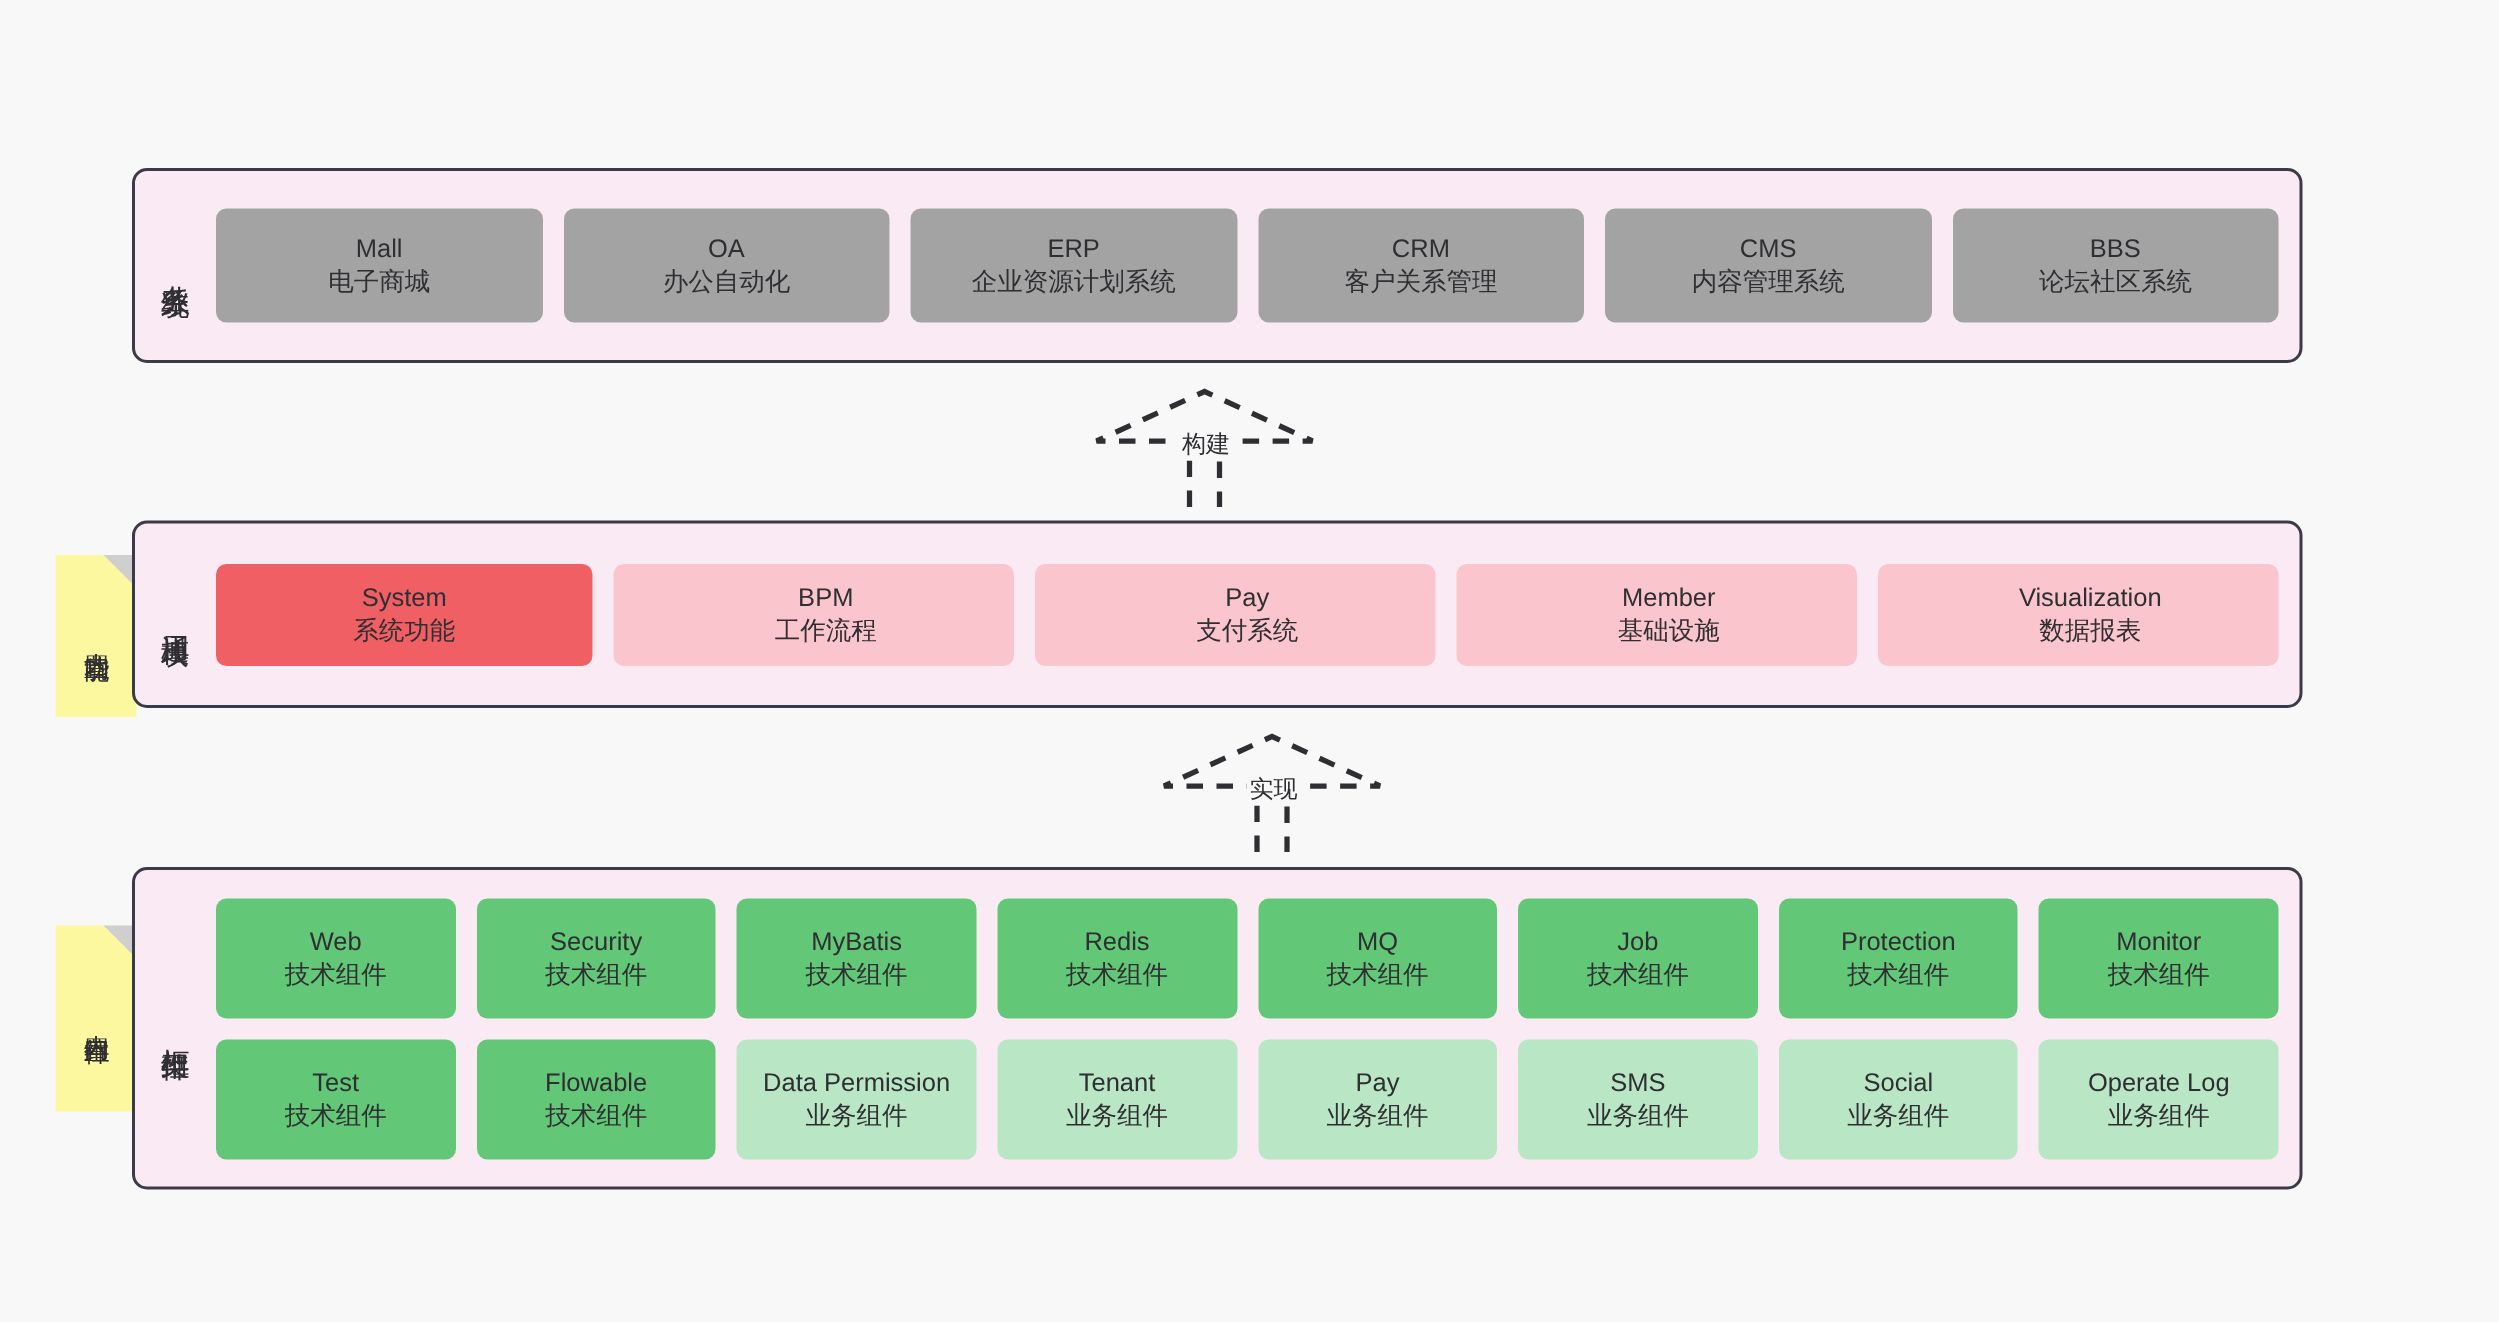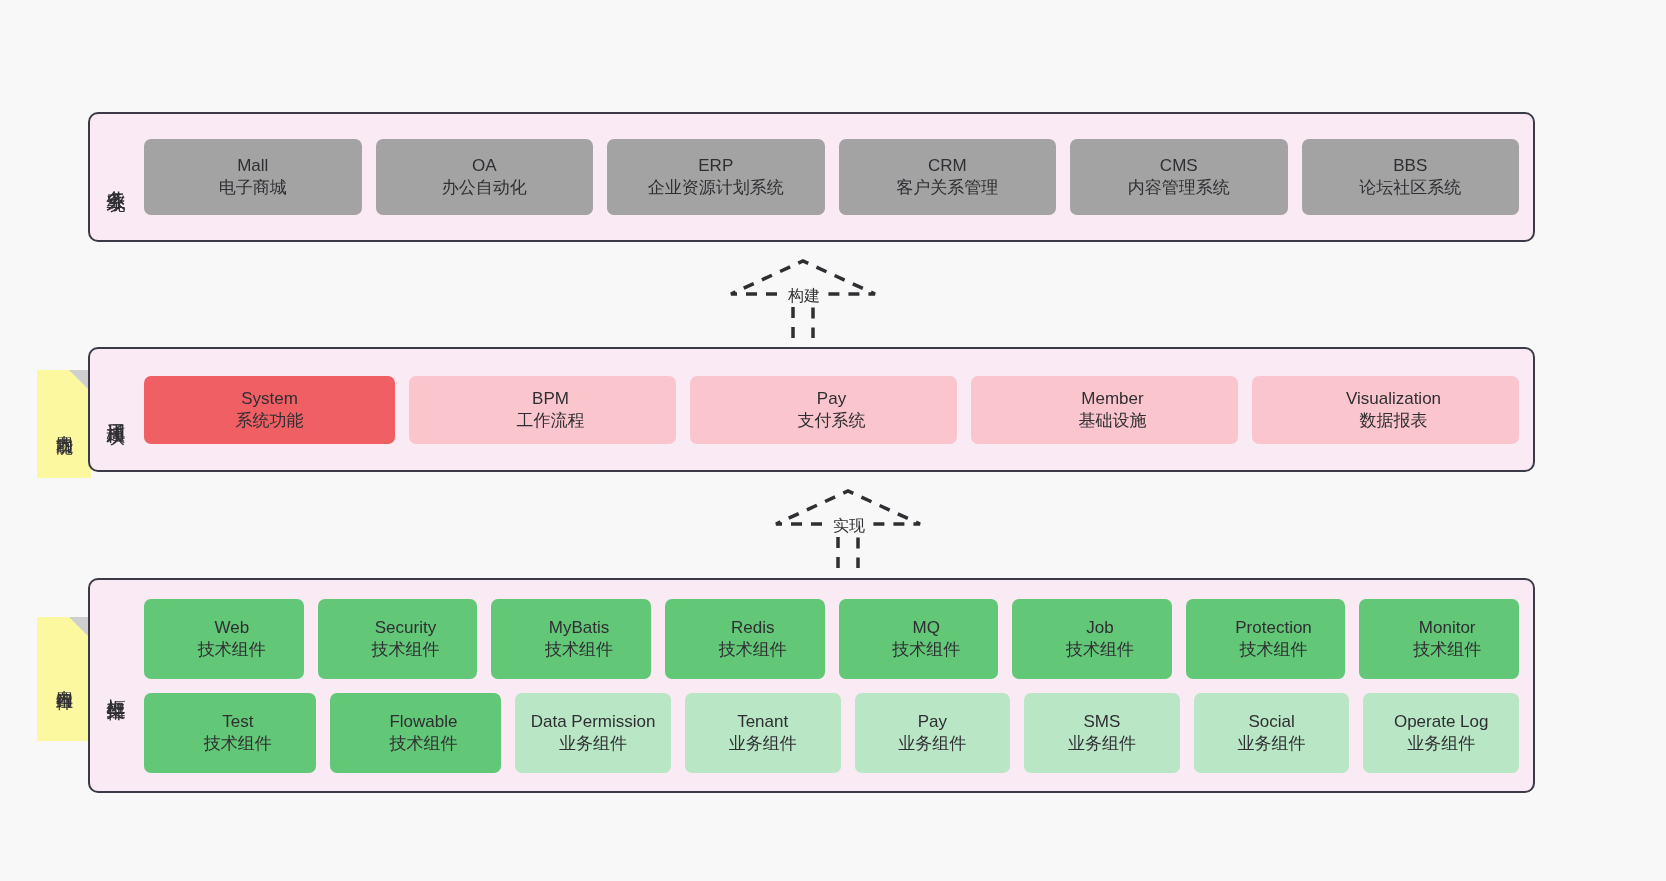--- a/index.html
+++ b/index.html
@@ -72,21 +72,21 @@
   .node .en{display:block;}
   .node .cn{display:block;}
 
   .h-biz .node{height:76px;background:#a3a3a3;}
   .h-mod .node{height:68px;}
   .h-frm .node{height:80px;}
 
   .c-blue{background:#aadcfb;}
   .c-red{background:#ef5f64;}
   .c-pink{background:#fbc5cd;padding-left:22px;}
-  .c-green{background:#62c777;padding-left:22px;}
+  .c-green{background:#62c777;}
   .c-lgreen{background:#b9e6c4;}
 
   
   .note{
     position:absolute;
     background:#fbf8a0;
     box-sizing:border-box;
     display:flex;
     align-items:center;
     justify-content:center;

